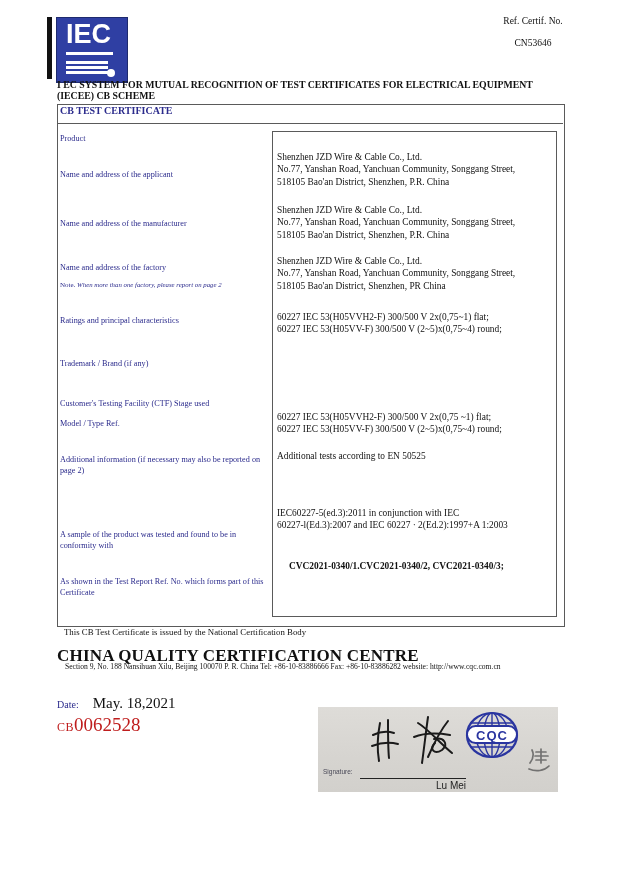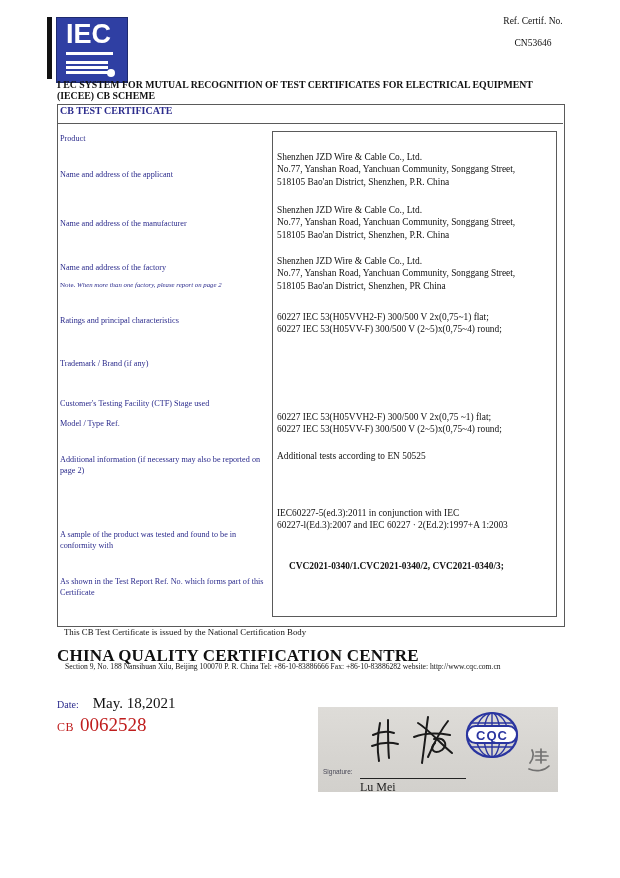--- a/index.html
+++ b/index.html
@@ -28,27 +28,27 @@
   .val-indent{padding-left:12px;box-sizing:border-box;font-weight:bold;}
   .issued{position:absolute;left:64px;top:627px;font-size:8.8px;color:#111;}
   
   .ncb{position:absolute;left:57px;top:646px;font-weight:bold;font-size:17px;letter-spacing:.2px;color:#111;}
   .ncbaddr{position:absolute;left:57px;top:662px;width:520px;font-size:7.6px;color:#111;padding-left:8px;}
   .daterow{position:absolute;left:57px;top:694px;}
   .datelabel{font-size:10px;color:#2b2b8c;}
   .dateval{font-size:15px;color:#111;margin-left:10px;}
   .cbrow{position:absolute;left:57px;top:714px;color:#bf1d1d;}
   .cbprefix{font-size:12px;letter-spacing:.5px;}
-  .cbnum{font-size:19px;margin-left:6px;}
+  .cbnum{font-size:19px;}
   .sigpatch{position:absolute;left:318px;top:707px;width:240px;height:85px;
             background:linear-gradient(180deg,#dedcd8 0%,#d6d4d0 60%,#d2d0cc 100%);}
   .siglabel{position:absolute;left:5px;top:61px;font-family:"Liberation Sans",sans-serif;font-size:6.5px;color:#4a4a58;}
   .sigline{position:absolute;left:42px;top:71px;width:106px;height:1.4px;background:#222;}
-  .signame{position:absolute;left:42px;top:73px;width:106px;text-align:left;
-           font-family:Liberation Serif, serif;font-size:12px;color:#222;}
+  .signame{position:absolute;left:42px;top:73px;width:106px;text-align:right;
+           font-family:Liberation Sans, sans-serif;font-size:10px;color:#222;}
   .sigscript{position:absolute;left:48px;top:4px;}
   .cqclogo{position:absolute;left:146px;top:3px;}
   .stamp{position:absolute;left:527px;top:746px;opacity:.8;}
 </style>
 </head>
 <body>
 
 <div class="page">
 
   <div class="iec-bar"></div>

